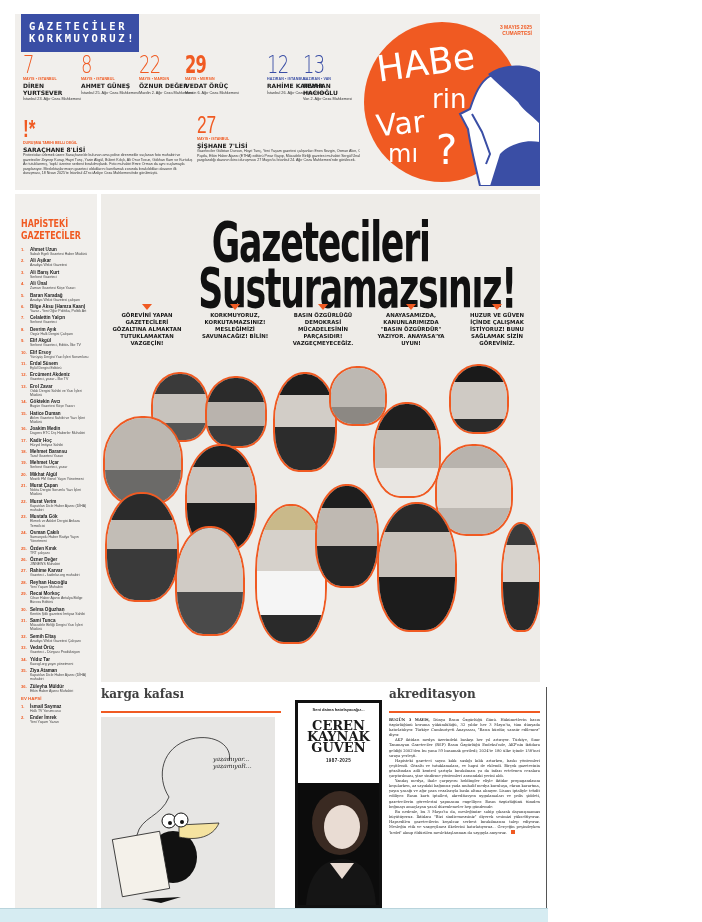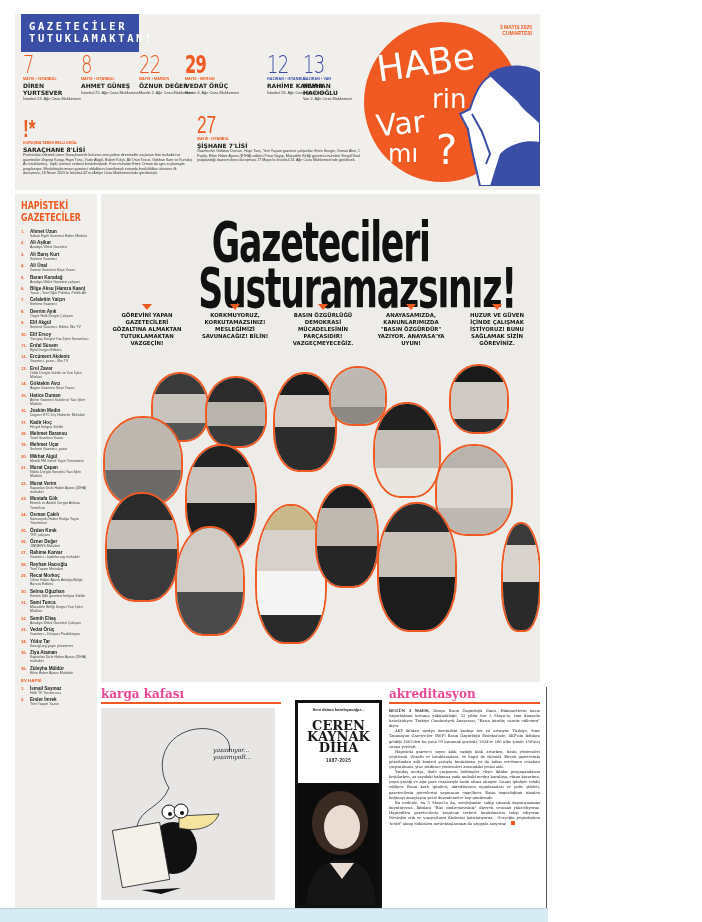--- a/index.html
+++ b/index.html
@@ -21,21 +21,21 @@
   .blue { color: #3a4ea5; }
   .case { position: absolute; width: 170px; }
   .case .mark { font-size: 24px; font-weight: 300; line-height: 22px; transform: scaleX(0.72); transform-origin: left; display: inline-block; }
   .case .lbl { font-size: 3.6px; font-weight: bold; line-height: 5px; }
   .case .ttl { font-family: "DejaVu Sans", sans-serif; font-size: 6px; font-weight: bold; line-height: 7px; }
   .case .txt { font-size: 3.6px; line-height: 4.6px; color: #333; }
   .hero-illus { position: absolute; left: 345px; top: 0; width: 180px; height: 172px; background: #f1efec; overflow: hidden; }
   .hero-date { position: absolute; right: 8px; top: 10px; font-size: 5px; font-weight: bold; color: #f05a22; text-align: right; line-height: 6px; }
 
   
-  .sidebar { position: absolute; left: 0; top: 180px; width: 82px; height: 714px; background: #f1efec; padding: 6px 4px 0 6px; }
+  .sidebar { position: absolute; left: 0; top: 180px; width: 82px; height: 714px; background: #f1efec; padding: 24px 4px 0 6px; }
   .sb-title { font-family: "DejaVu Sans", sans-serif; font-size: 11px; font-weight: bold; color: #f05a22; line-height: 12px; transform: scaleX(0.72); transform-origin: left; white-space: nowrap; margin-bottom: 5px; }
   .sb-item { display: flex; margin-bottom: 2.2px; }
   .sb-num { width: 9px; font-size: 4.2px; font-weight: bold; color: #f05a22; line-height: 5px; flex-shrink: 0; }
   .sb-body { flex: 1; }
   .sb-name { font-size: 4.6px; font-weight: bold; line-height: 5px; }
   .sb-role { font-size: 3.5px; line-height: 4.2px; color: #444; }
   .sb-sub { font-size: 4.4px; font-weight: bold; color: #f05a22; margin: 3px 0 3px; }
 
   
   .main { position: absolute; left: 86px; top: 180px; width: 439px; height: 488px; background: #eeece8; overflow: hidden; }
@@ -45,21 +45,21 @@
   .slogans { position: absolute; top: 110px; left: 0; width: 100%; height: 60px; }
   .slogan { position: absolute; width: 72px; text-align: center; }
   .tri { width: 0; height: 0; margin: 0 auto 2px; border-left: 5px solid transparent; border-right: 5px solid transparent; border-top: 6px solid #f05a22; }
   .slogan-txt { font-family: "DejaVu Sans", sans-serif; font-size: 5.4px; font-weight: bold; line-height: 7px; color: #1a1a1a; }
   .collage { position: absolute; left: 0; top: 178px; width: 439px; height: 310px; }
   .face { position: absolute; border-radius: 48% 48% 40% 40%; border: 2px solid #f05a22; overflow: hidden; }
   .face .bg { width: 100%; height: 100%; }
 
   
   .col-karga { position: absolute; left: 86px; top: 673px; width: 180px; height: 221px; }
-  .sec-title { font-family: "DejaVu Serif", serif; font-weight: bold; font-size: 12px; line-height: 14px; color: #ec4899; border-bottom: 2px solid #f05a22; padding-bottom: 1px; }
+  .sec-title { font-family: "DejaVu Serif", serif; font-weight: bold; font-size: 12px; line-height: 14px; color: #404040; border-bottom: 2px solid #f05a22; padding-bottom: 10px; }
   .cartoon { margin-top: 4px; width: 174px; height: 192px; background: #e7e6e4; position: relative; overflow: hidden; }
   .cartoon-text { position: absolute; left: 112px; top: 38px; font-family: "DejaVu Serif", serif; font-style: italic; font-size: 6px; line-height: 7px; color: #222; }
   .col-memorial { position: absolute; left: 280px; top: 686px; width: 87px; height: 208px; border: 3px solid #111; background: #fff; text-align: center; }
   .mem-top { font-size: 4px; font-weight: bold; margin-top: 4px; }
   .mem-name { font-family: "DejaVu Serif", serif; font-weight: bold; font-size: 13px; line-height: 11px; margin-top: 8px; }
   .mem-years { font-size: 4.5px; font-weight: bold; margin-top: 5px; letter-spacing: 0.4px; }
   .mem-photo { position: absolute; left: 0; bottom: 0; width: 81px; height: 122px; background: #0c0c0c; overflow: hidden; }
   .col-news { position: absolute; left: 374px; top: 673px; width: 158px; height: 221px; border-right: 1px solid #555; padding-right: 6px; }
   .news-body { margin-top: 5px; font-family: "DejaVu Serif", serif; font-size: 3.7px; line-height: 5.1px; color: #222; text-align: justify; }
   .news-body p { text-indent: 6px; }
@@ -68,21 +68,21 @@
   .end-mark { display: inline-block; width: 4px; height: 4px; background: #f05a22; margin-left: 4px; }
 </style>
 </head>
 <body>
 
 <div class="page">
 
   <div class="top-band">
     <div class="trials-badge">
       <div>GAZETECİLER</div>
-      <div>TUTUKLAMAKTAN!</div>
+      <div>KORKMUYORUZ!</div>
     </div>
 
     <div class="trials">
       <div class="trial" style="left:0;top:0">
         <div class="day orange">7</div>
         <div class="loc orange">MAYIS • İSTANBUL</div>
         <div class="name">DİREN YURTSEVER</div>
         <div class="court">İstanbul 23. Ağır Ceza Mahkemesi</div>
       </div>
       <div class="trial" style="left:58px;top:0">
@@ -524,21 +524,21 @@
         <div>yazamıyoR...</div>
       </div>
     </div>
   </div>
 
   <div class="col-memorial">
     <div class="mem-top">Seni daima hatırlayacağız...</div>
     <div class="mem-name">
       <div>CEREN</div>
       <div>KAYNAK</div>
-      <div>DİHA</div>
+      <div>GÜVEN</div>
     </div>
     <div class="mem-years">1987-2025</div>
     <div class="mem-photo">
       <svg width="81" height="122" viewBox="0 0 81 122">
         <ellipse cx="42" cy="40" rx="28" ry="32" fill="#3a2a22"></ellipse>
         <ellipse cx="44" cy="44" rx="18" ry="22" fill="#e9dcd3"></ellipse>
         <path d="M8 122 C10 90 26 76 44 76 C62 76 76 90 78 122 Z" fill="#151515"></path>
         <path d="M32 80 L44 96 L56 80" fill="#e9dcd3"></path>
       </svg>
     </div>

